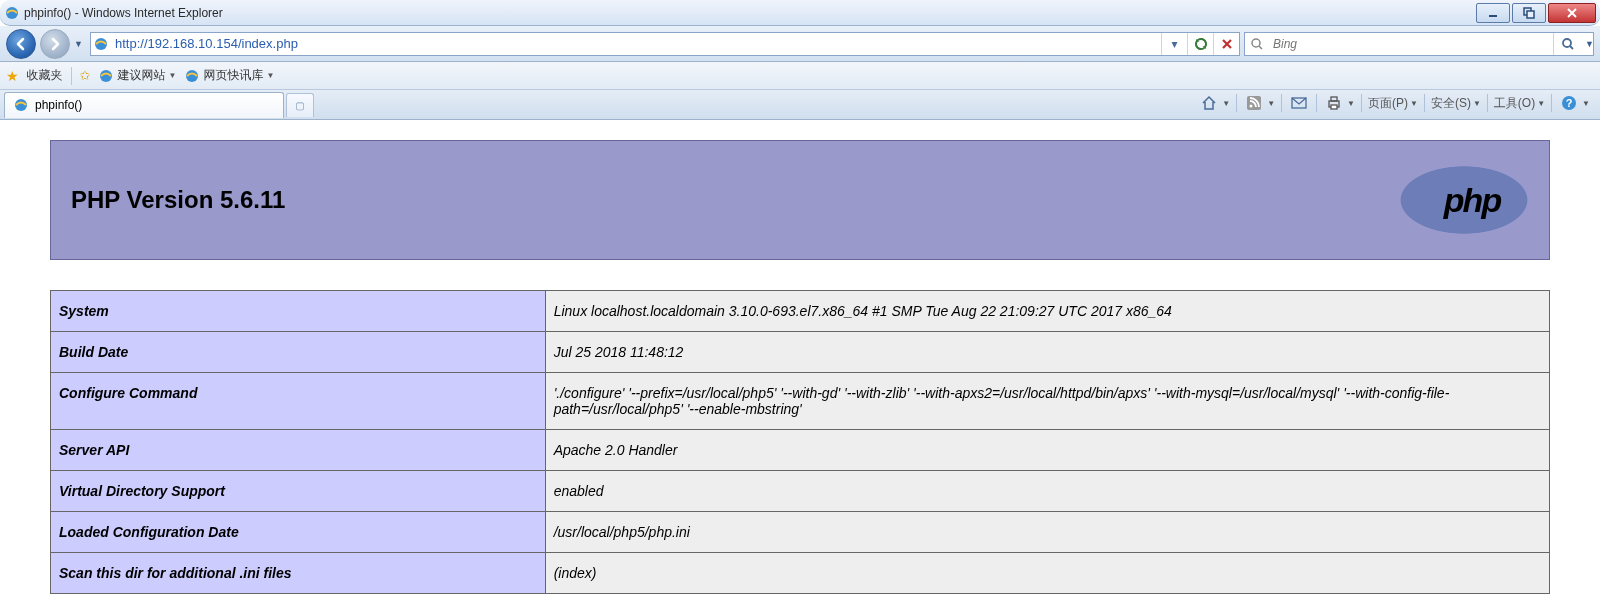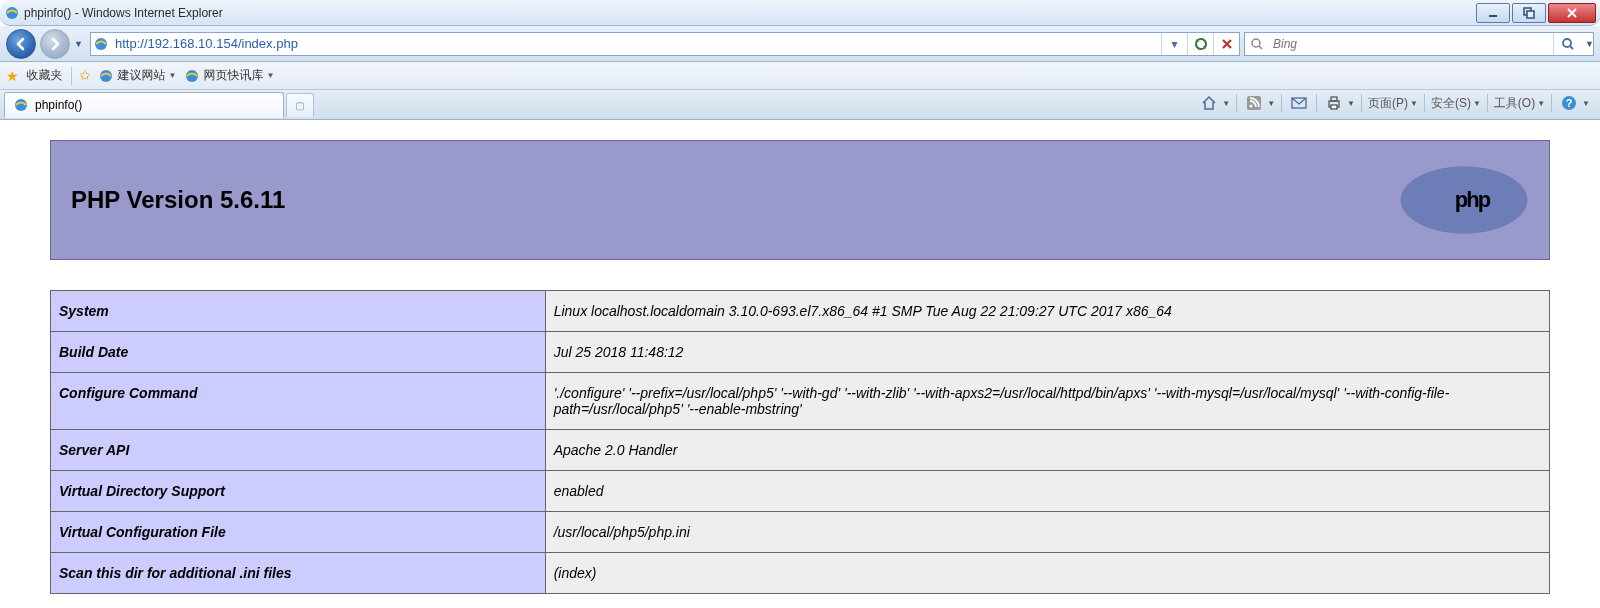--- a/index.html
+++ b/index.html
@@ -50,21 +50,21 @@
 .tab-tools .tbtn { padding: 2px 3px; }
 .tab-tools .tdd { font-size:8px; }
 .tab-tools .sep { width:1px; height:18px; background:#b0c2d9; margin:0 2px; }
 
 
 .viewport { position: absolute; top: 120px; bottom: 0; left: 0; right: 0; overflow-y: scroll; background: #fff; }
 .content-inner { padding: 20px 50px; }
 .php-header { background: #9999cc; border: 1px solid #666699; display: flex; align-items: center; padding: 24px 20px; }
 .php-title { flex: 1; font-size: 24px; font-weight: bold; color: #000; }
 .php-logo { width: 130px; height: 70px; background: radial-gradient(ellipse 64px 34px at center, #6c7db7 0%, #6c7db7 98%, rgba(0,0,0,0) 100%); border-radius: 50%; display: flex; align-items: center; justify-content: center; }
-.php-logo-text { font-weight: 900; font-size: 22px; color: #000; letter-spacing: -2px; margin-left: 16px; }
+.php-logo-text { font-style: italic; font-weight: 900; font-size: 34px; color: #000; letter-spacing: -2px; margin-left: 16px; }
 .info-table { width: 100%; border-collapse: collapse; margin-top: 30px; font-family: Arial, Helvetica, sans-serif; }
 .info-table td { border: 1px solid #666; padding: 12px 8px; font-size: 14px; vertical-align: top; font-style: italic; }
 .info-table td.k { background: #ccccff; font-weight: bold; width: 33%; color: #000; }
 .info-table td.v { background: #eeeeee; color: #000; }
 
 
 svg { display: block; }
 </style>
 </head>
 <body>
@@ -283,21 +283,21 @@
           </tr>
           <tr>
             <td class="k">Server API</td>
             <td class="v">Apache 2.0 Handler</td>
           </tr>
           <tr>
             <td class="k">Virtual Directory Support</td>
             <td class="v">enabled</td>
           </tr>
           <tr>
-            <td class="k">Virtual Configuration File</td>
+            <td class="k">Loaded Configuration Date</td>
             <td class="v">/usr/local/php5/php.ini</td>
           </tr>
           <tr>
             <td class="k">Scan this dir for additional .ini files</td>
             <td class="v">(index)</td>
           </tr>
         </tbody>
     </table>
   </div>
 </div>

